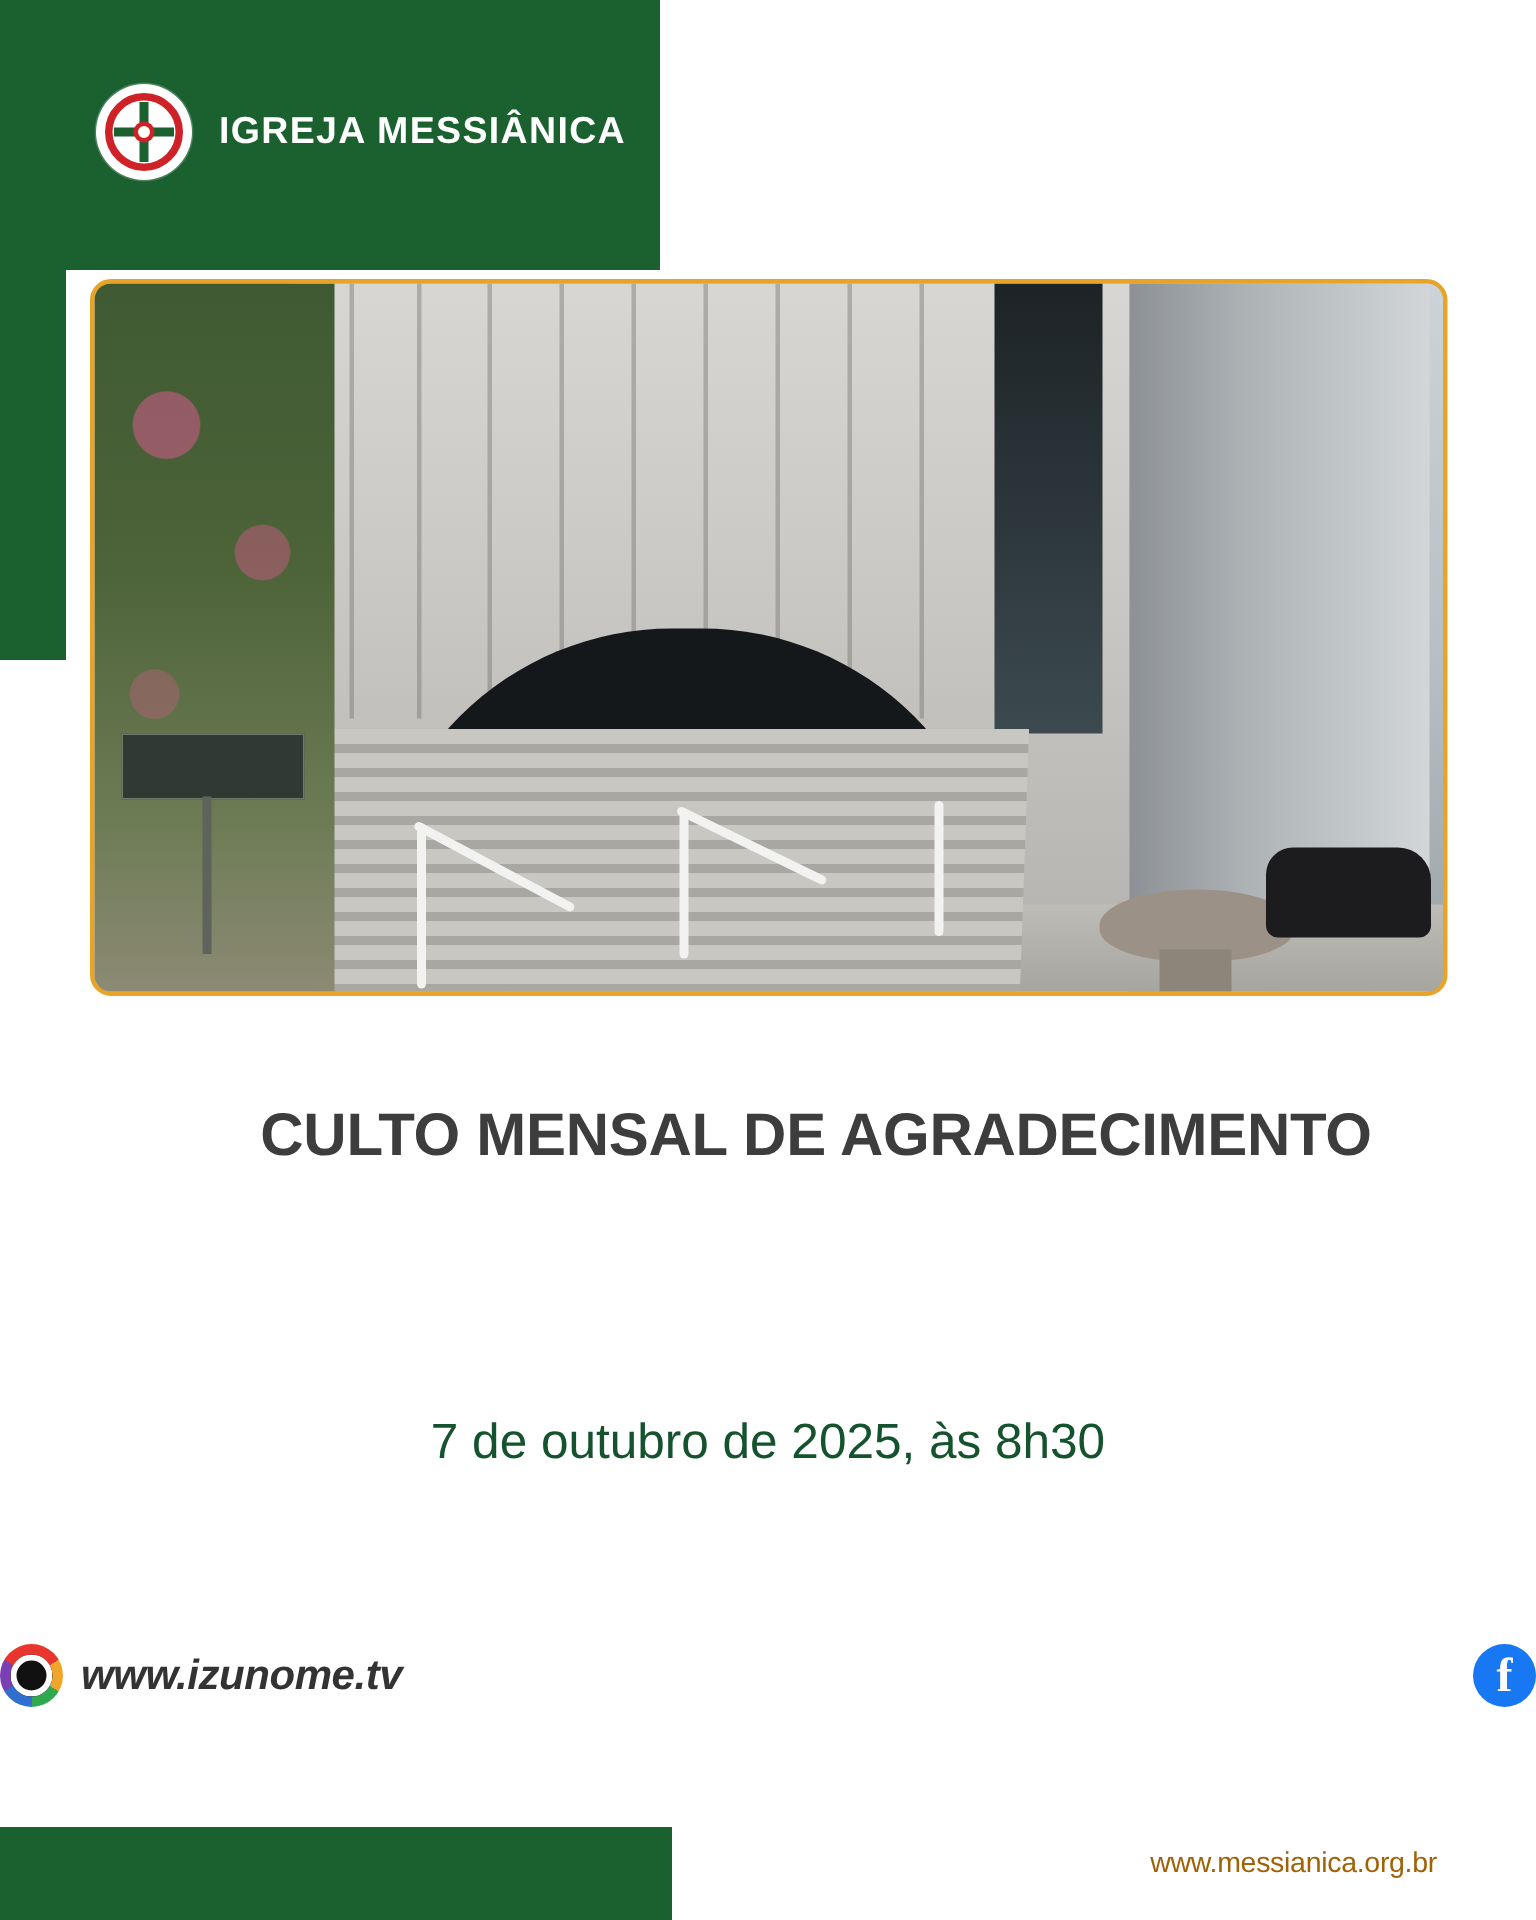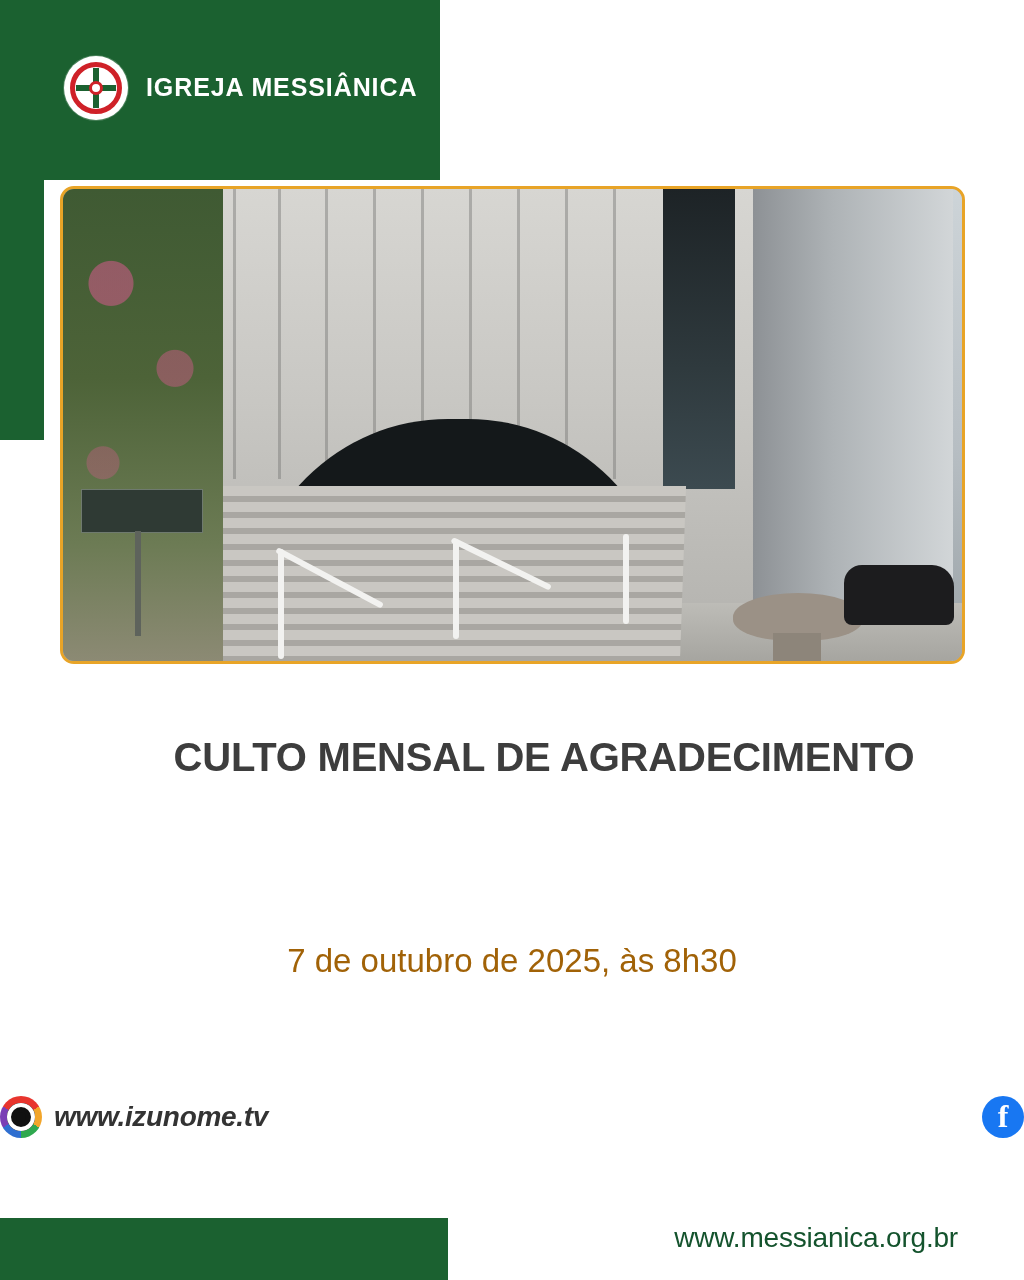--- a/index.html
+++ b/index.html
@@ -270,21 +270,21 @@
     margin-left: 32px;
   }
 
   
   .subtitle {
     position: absolute;
     left: 0;
     top: 938px;
     width: 100%;
     text-align: center;
-    color: #a16207;
+    color: #14532d;
     font-size: 33px;
     line-height: 1.42;
   }
 
   
   .social-row {
     position: absolute;
     left: 0;
     top: 1096px;
     width: 100%;
@@ -348,22 +348,22 @@
     border-left: 13px solid #ffffff;
     border-top: 8px solid transparent;
     border-bottom: 8px solid transparent;
   }
 
   
   .footer-site {
     position: absolute;
     right: 66px;
     bottom: 26px;
-    font-size: 28px;
-    color: #14532d;
+    font-size: 19px;
+    color: #a16207;
     letter-spacing: -0.2px;
   }
 </style>
 </head>
 <body>
 
 <div class="green-top"></div>
 <div class="green-top-lower"></div>
 <div class="green-bottom"></div>
 

